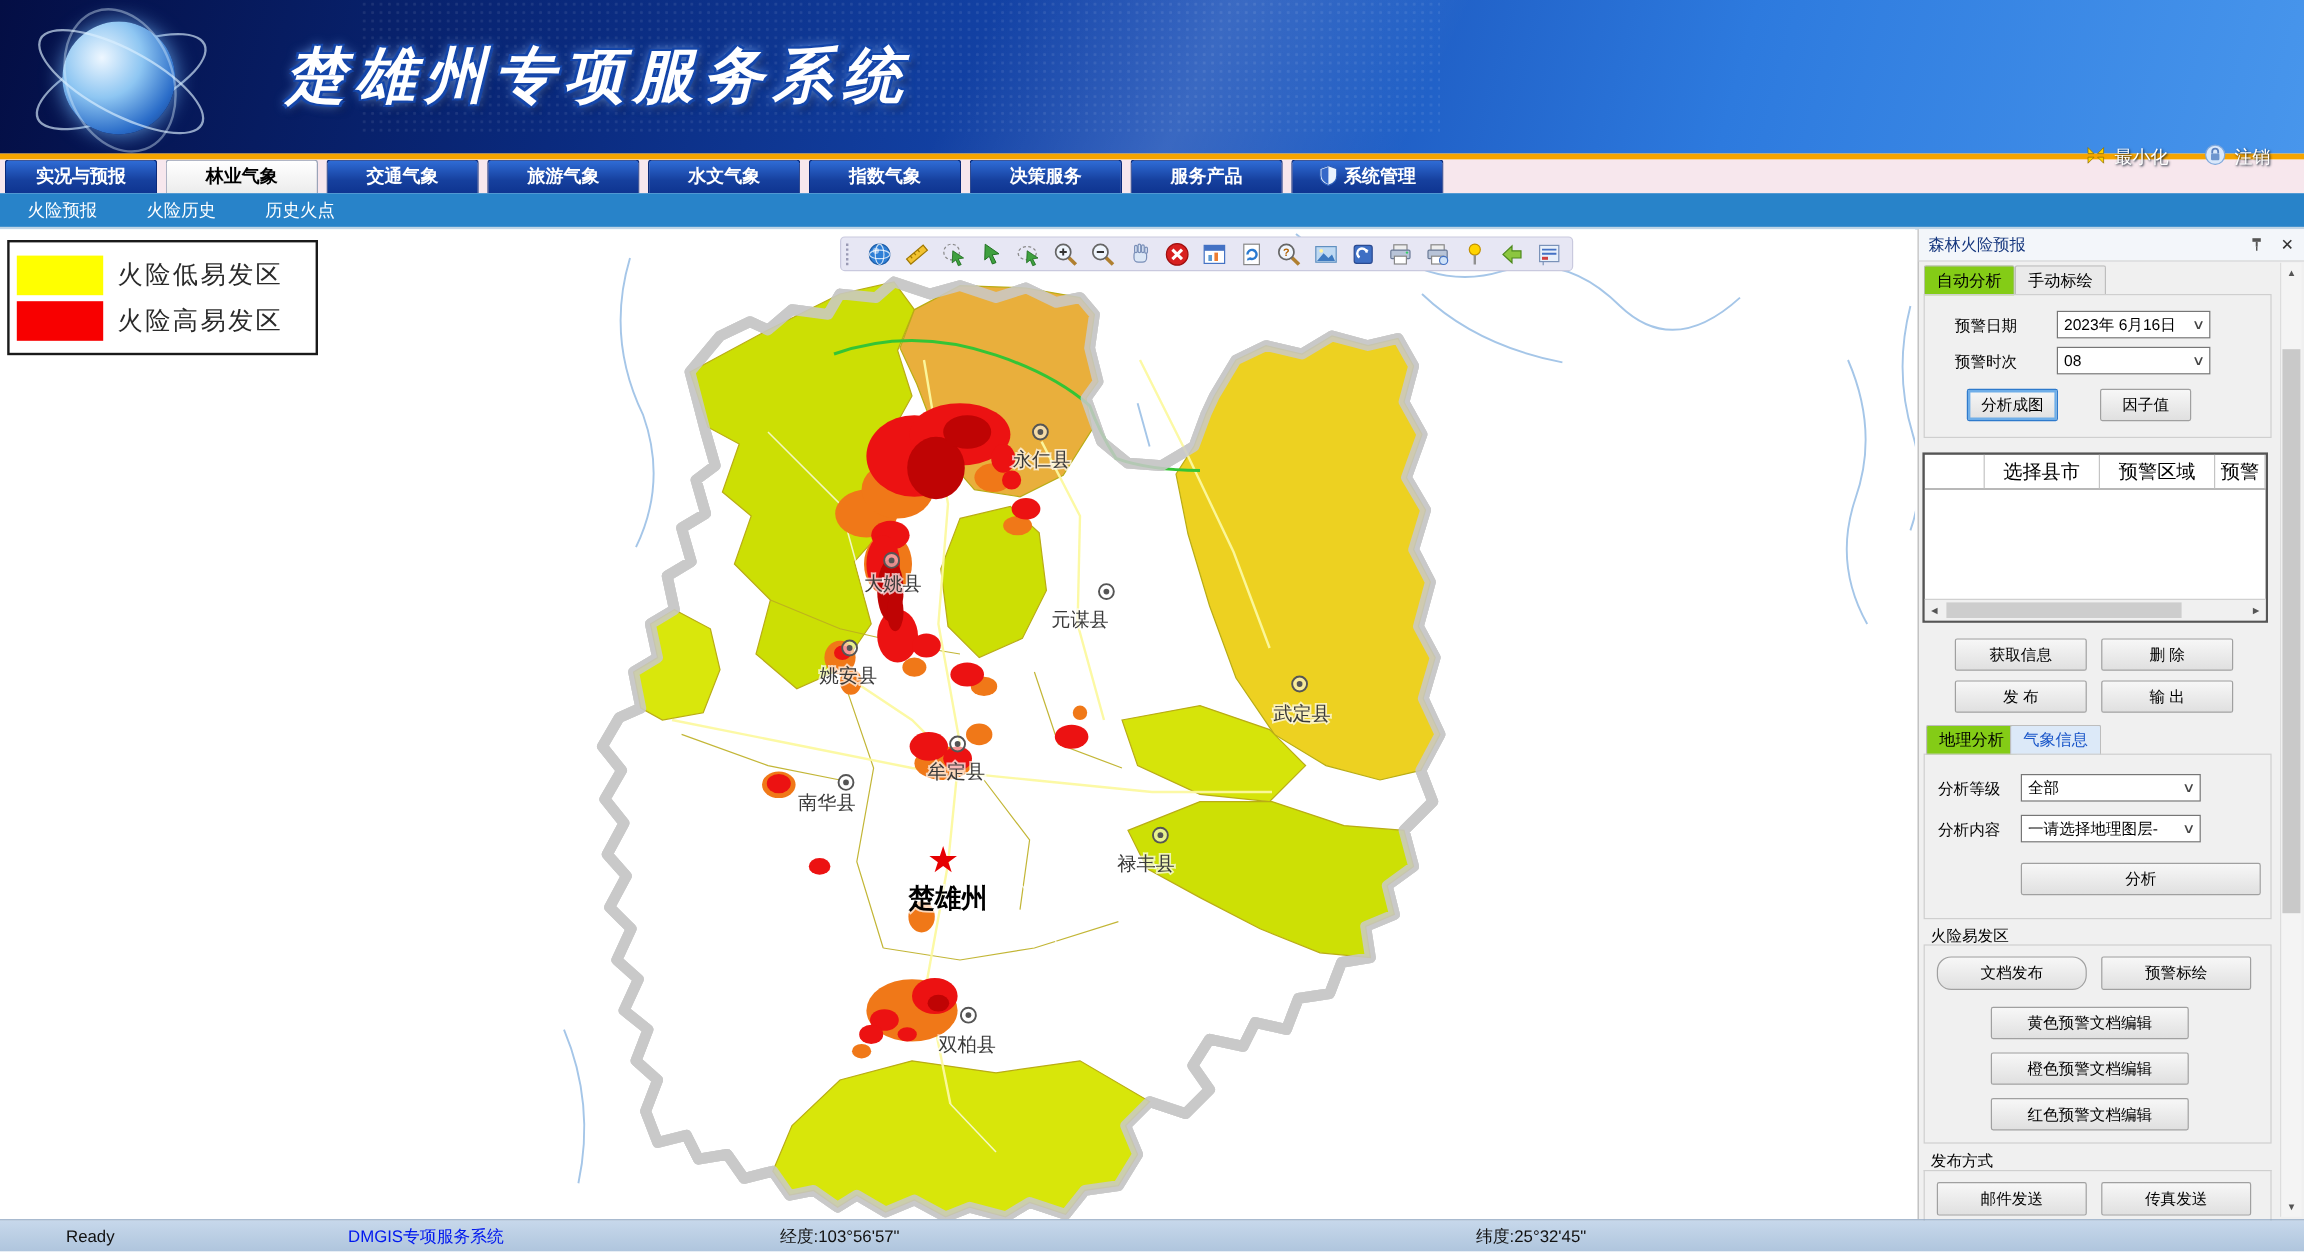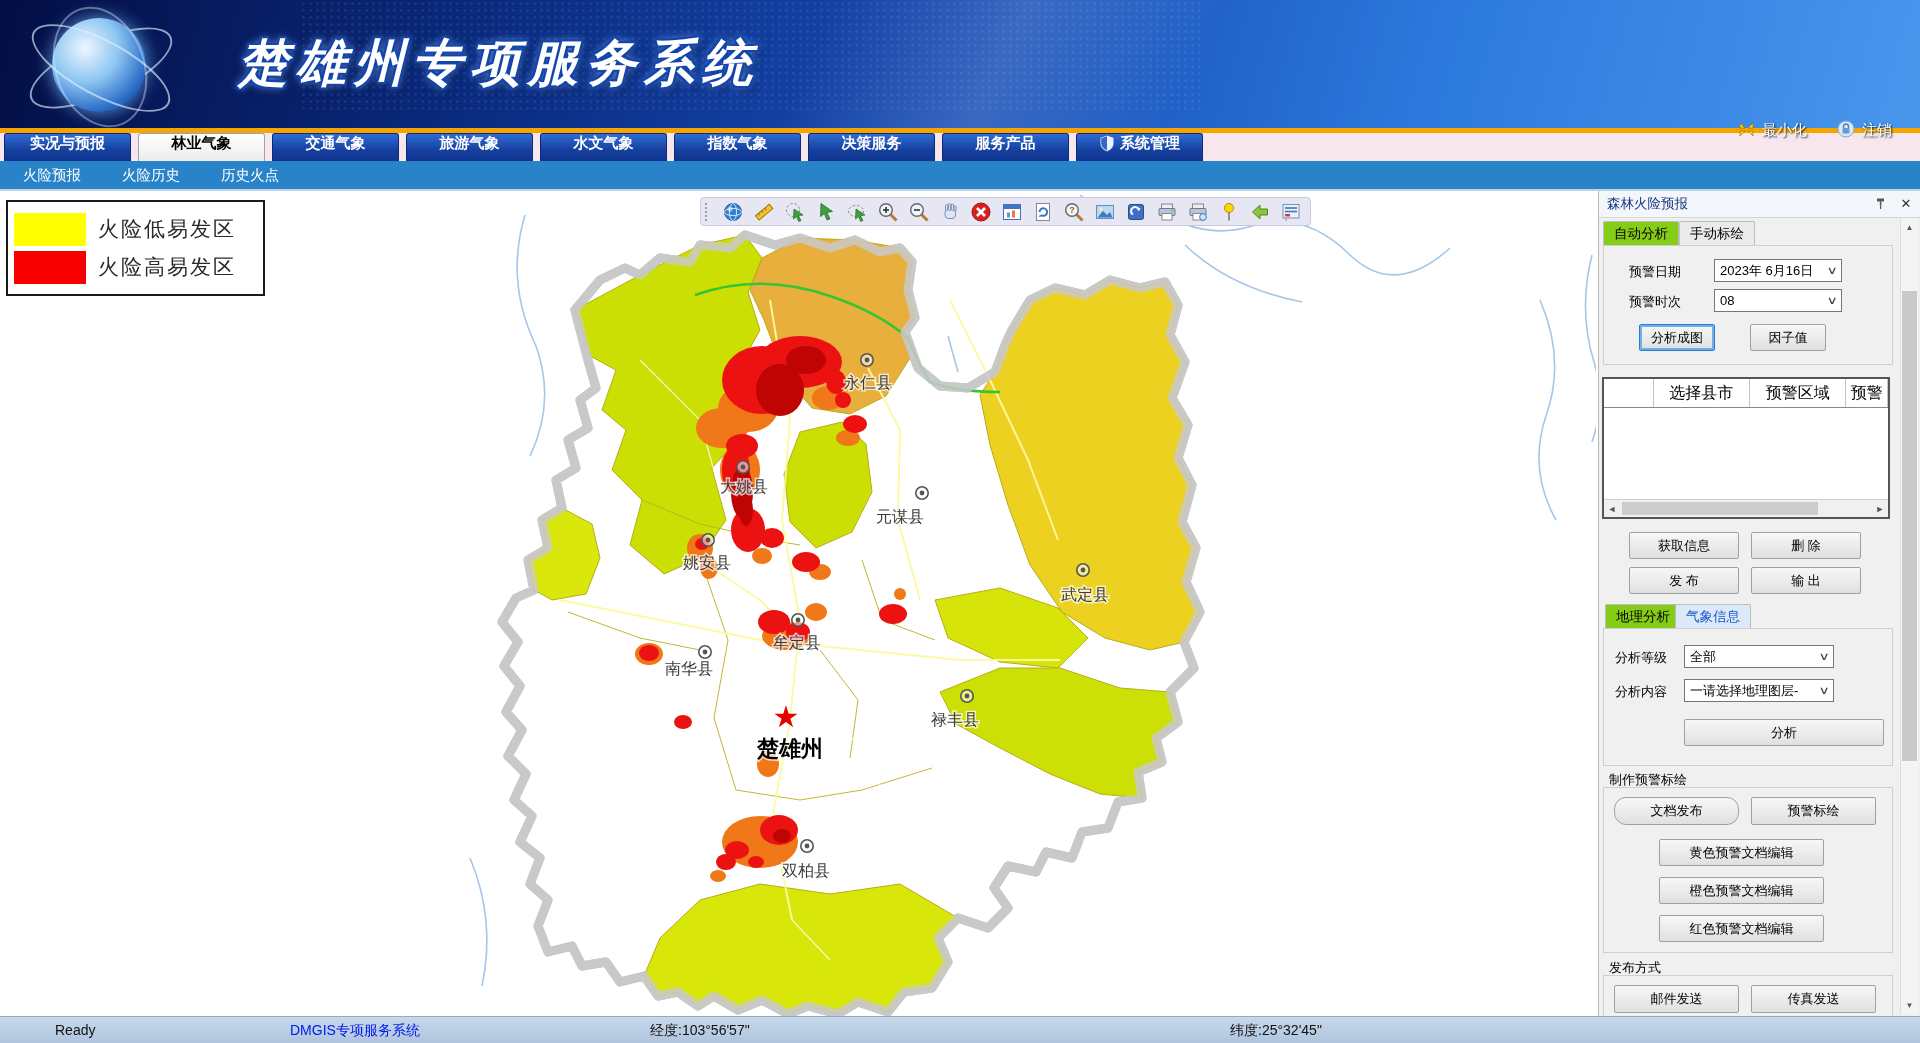--- a/index.html
+++ b/index.html
@@ -22,21 +22,21 @@
   .ring.r2{transform:rotate(28deg);} .ring.r1{transform:rotate(-24deg);} .ring.r3{width:120px;height:86px;left:0;top:16px;transform:rotate(70deg);border-color:rgba(220,240,255,.4);}
   .title{position:absolute;left:238px;top:30px;font-size:50px;font-weight:bold;font-style:italic;
     letter-spacing:8px;color:#fff;z-index:2;
     text-shadow:2px 2px 0 #1446aa,-2px 2px 0 #1446aa,2px -2px 0 #1446aa,-2px -2px 0 #1446aa,0 0 10px #7fb4ff,4px 5px 6px rgba(0,10,50,.55);}
   .winbtns{position:absolute;right:28px;top:88px;display:flex;gap:30px;z-index:3;color:#fff;font-size:15px;margin-top:32px;}
   .winbtn{display:flex;align-items:center;gap:7px;cursor:pointer;text-shadow:1px 1px 2px #012;}
 
   
   .orangeline{position:absolute;left:0;top:128px;width:1920px;height:5px;background:#F5A400;}
   .tabrow{position:absolute;left:0;top:133px;width:1920px;height:28px;background:#F7E7ED;display:flex;gap:7px;padding-left:4px;box-sizing:border-box;}
-  .tab{width:127px;height:28px;display:flex;align-items:flex-start;justify-content:center;gap:5px;
+  .tab{width:127px;height:28px;display:flex;align-items:center;justify-content:center;gap:5px;
     background:linear-gradient(#2f6cd6,#16409e 60%,#0e3490);border:1px solid #0a2a7a;border-bottom:none;
     border-radius:3px 3px 0 0;color:#fff;font-size:15px;font-weight:bold;box-sizing:border-box;cursor:pointer;}
   .tab.active{background:linear-gradient(#ffffff,#ececec);color:#000;border-color:#9aa4b8;}
   .subnav{position:absolute;left:0;top:161px;width:1920px;height:30px;background:#2883C9;
     border-bottom:2px solid #BFD4E6;display:flex;align-items:center;box-sizing:border-box;}
   .subitem{color:#fff;font-size:14.5px;margin-left:41px;cursor:pointer;}
   .subitem:first-child{margin-left:23px;}
 
   
   .maparea{position:absolute;left:0;top:191px;width:1596px;height:825px;background:#fff;overflow:hidden;}
@@ -534,21 +534,21 @@
       <span>全部</span>
         <span class="chev">∨</span>
     </div>
     <div class="plabel" style="left:16px;top:492px;">分析内容</div>
     <div class="combo" style="left:85px;top:488px;width:150px;">
       <span>一请选择地理图层-</span>
         <span class="chev">∨</span>
     </div>
     <div class="btn" style="left:85px;top:528px;width:200px;height:27px;">分析</div>
 
-    <div class="plabel" style="left:10px;top:580px;">制作预警标绘</div>
+    <div class="plabel" style="left:10px;top:580px;">火险易发区</div>
     <div class="gbox" style="left:4px;top:596px;width:288px;height:164px;"></div>
     <div id="plotbtns">
         <div class="btn" style="left: 15px; top: 606px; width: 125px; height: 28px; border-radius: 12px;">文档发布</div>
         <div class="btn" style="left: 152px; top: 606px; width: 125px; height: 28px;">预警标绘</div>
         <div class="btn" style="left: 60px; top: 648px; width: 165px; height: 27px;">黄色预警文档编辑</div>
         <div class="btn" style="left: 60px; top: 686px; width: 165px; height: 27px;">橙色预警文档编辑</div>
         <div class="btn" style="left: 60px; top: 724px; width: 165px; height: 27px;">红色预警文档编辑</div>
       </div>
 
     <div class="plabel" style="left:10px;top:768px;">发布方式</div>

